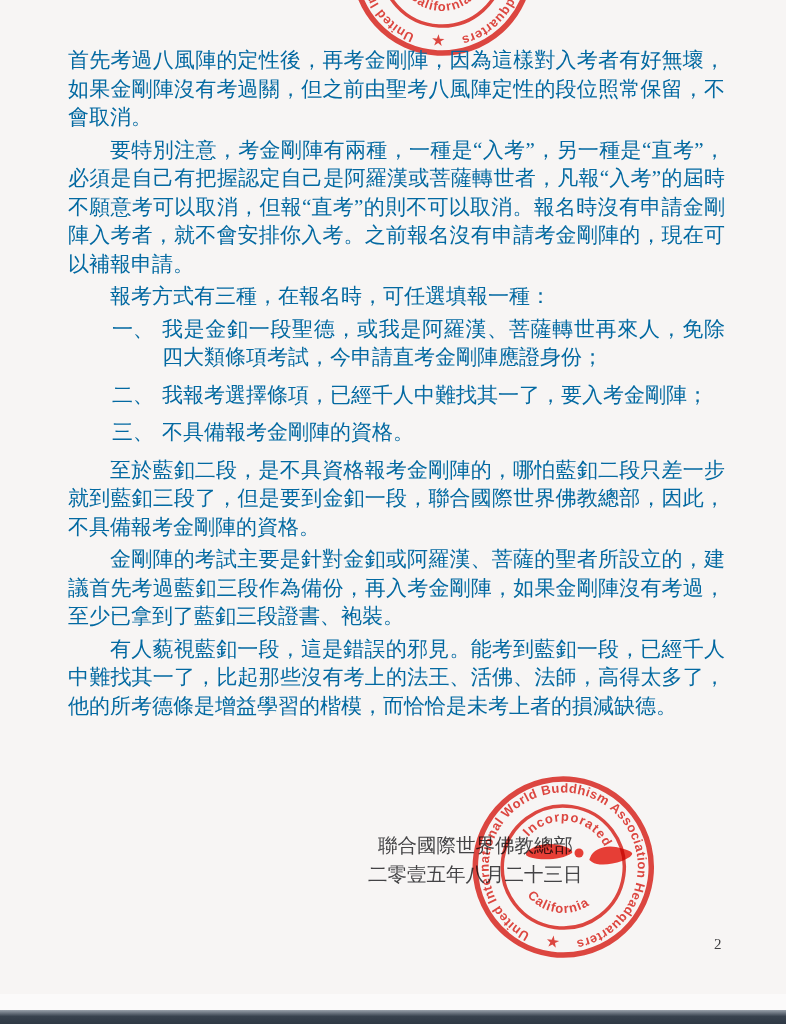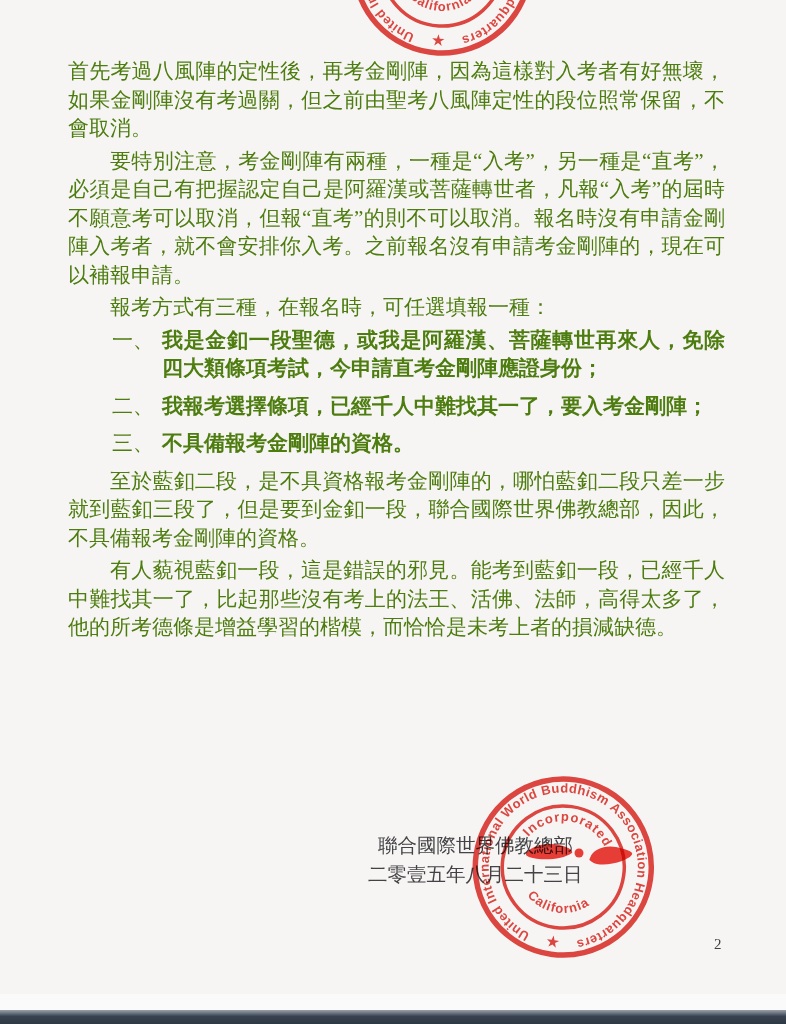--- a/index.html
+++ b/index.html
@@ -3,29 +3,29 @@
 <meta charset="utf-8">
 <style>
   html,body{margin:0;padding:0;}
   body{
     width:786px;height:1024px;position:relative;overflow:hidden;
     background:#f6f4f3;
     font-family:"Liberation Serif","DejaVu Serif",serif;
   }
   .paper{position:absolute;inset:0;background:#f7f5f4;}
   .content{
-    position:absolute;left:68px;top:57px;width:657px;
-    font-size:21px;line-height:28.5px;color:#4d7c0f;
+    position:absolute;left:68px;top:46px;width:657px;
+    font-size:21px;line-height:28.5px;color:#0369a1;
     text-align:justify;
   }
   .para{margin:0 0 4px 0;}
   .para.indent{text-indent:2em;}
   .list-item{display:flex;margin:2px 0 9px 0;padding-left:44px;}
   .list-marker{flex:0 0 50px;}
-  .list-text{flex:1;font-weight:bold;}
+  .list-text{flex:1;}
   .signature{
     position:absolute;left:368px;top:832px;width:240px;
     font-size:19.5px;line-height:28.5px;color:#434345;
   }
   .signature .sig-org{padding-left:10px;}
   .page-number{
     position:absolute;left:714px;top:936px;
     font-size:15px;color:#3f3f41;font-family:"Liberation Serif",serif;
   }
   .stamp{position:absolute;mix-blend-mode:multiply;opacity:.93;}
@@ -82,20 +82,21 @@
     <div class="list-item">
       <span class="list-marker">二、</span>
       <span class="list-text">我報考選擇條項，已經千人中難找其一了，要入考金剛陣；</span>
     </div>
     <div class="list-item">
       <span class="list-marker">三、</span>
       <span class="list-text">不具備報考金剛陣的資格。</span>
     </div>
 
     <p class="para indent">至於藍釦二段，是不具資格報考金剛陣的，哪怕藍釦二段只差一步就到藍釦三段了，但是要到金釦一段，聯合國際世界佛教總部，因此，不具備報考金剛陣的資格。</p>
+    <p class="para indent">金剛陣的考試主要是針對金釦或阿羅漢、菩薩的聖者所設立的，建議首先考過藍釦三段作為備份，再入考金剛陣，如果金剛陣沒有考過，至少已拿到了藍釦三段證書、袍裝。</p>
     <p class="para indent">有人藐視藍釦一段，這是錯誤的邪見。能考到藍釦一段，已經千人中難找其一了，比起那些沒有考上的法王、活佛、法師，高得太多了，他的所考德條是增益學習的楷模，而恰恰是未考上者的損減缺德。</p>
   </div>
 
   <div class="signature">
     <div class="sig-org">聯合國際世界佛教總部</div>
     <div class="sig-date">二零壹五年八月二十三日</div>
   </div>
 
   <div class="stamp stamp-bottom">
     <svg width="196" height="196" viewBox="0 0 196 196">

